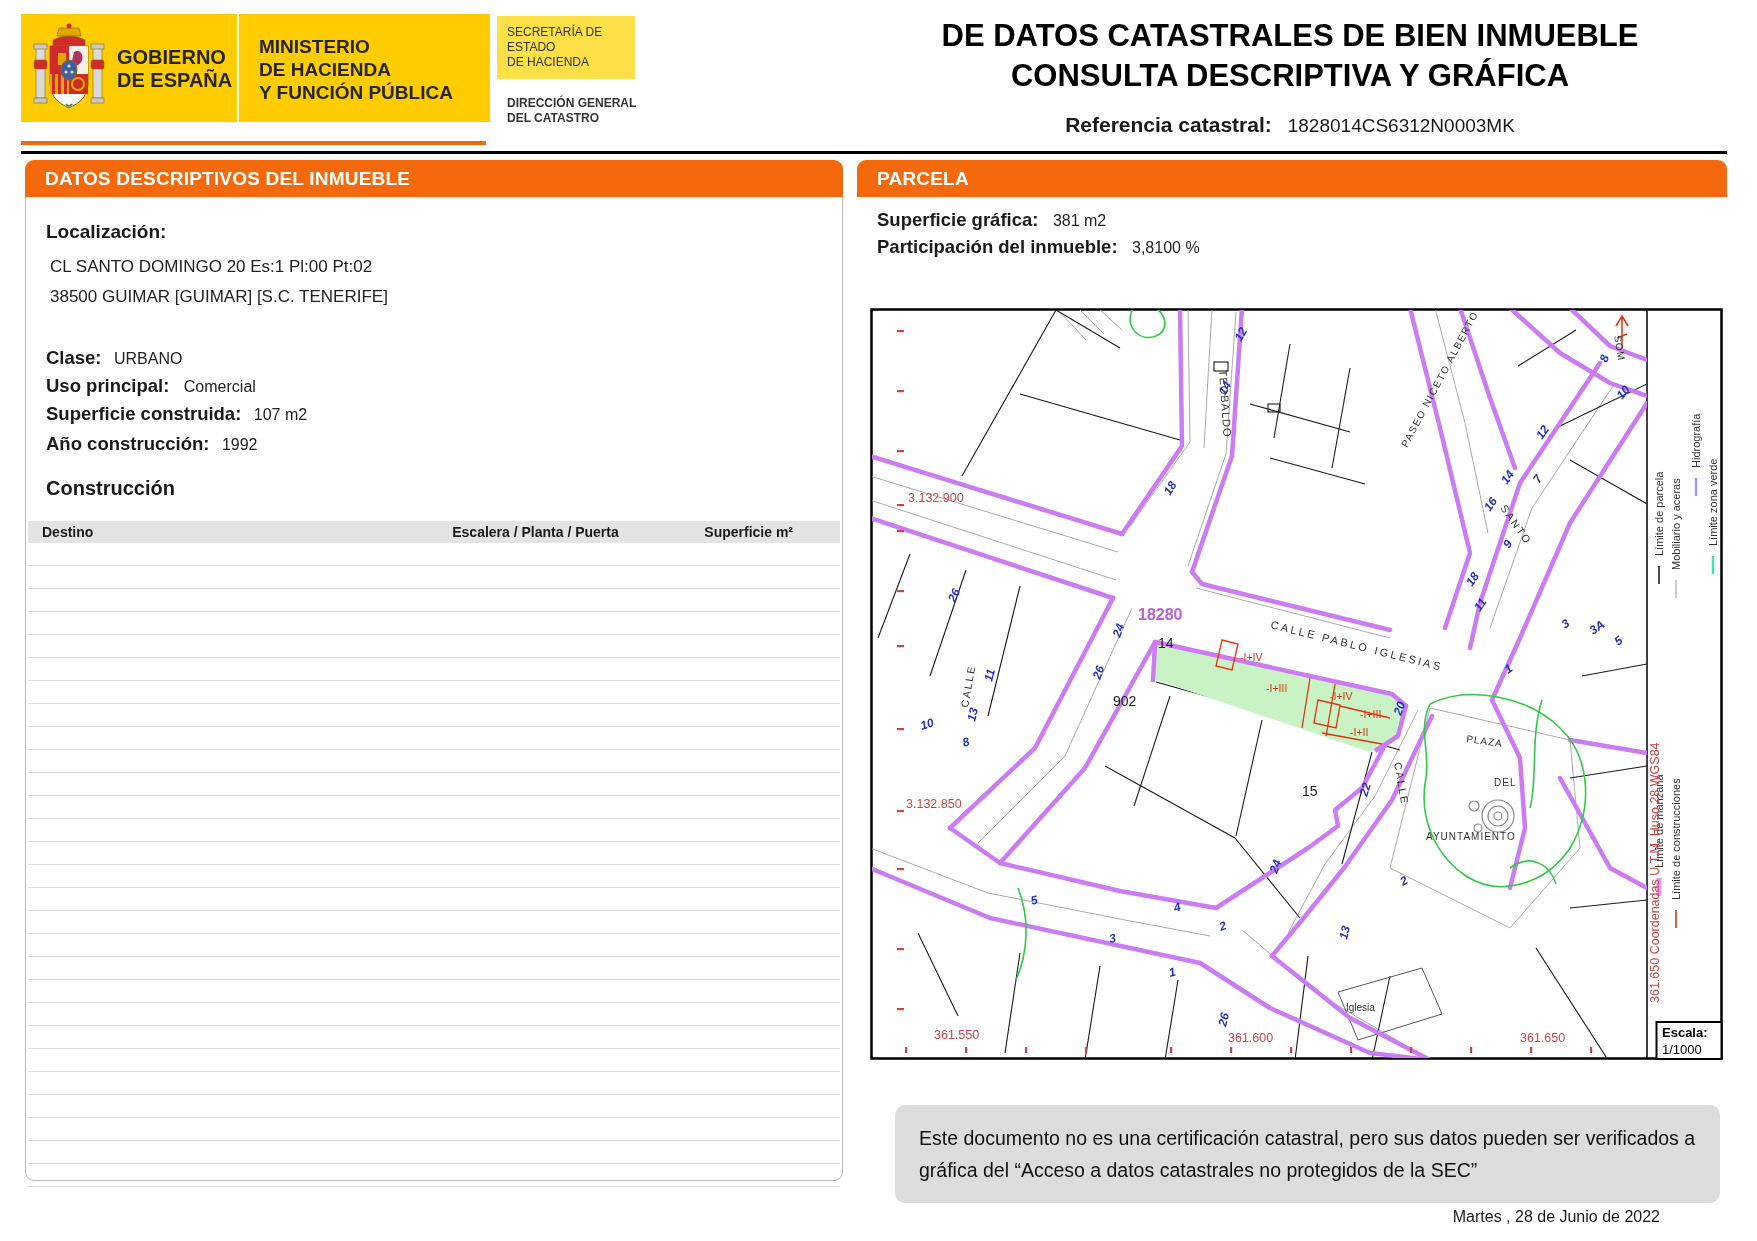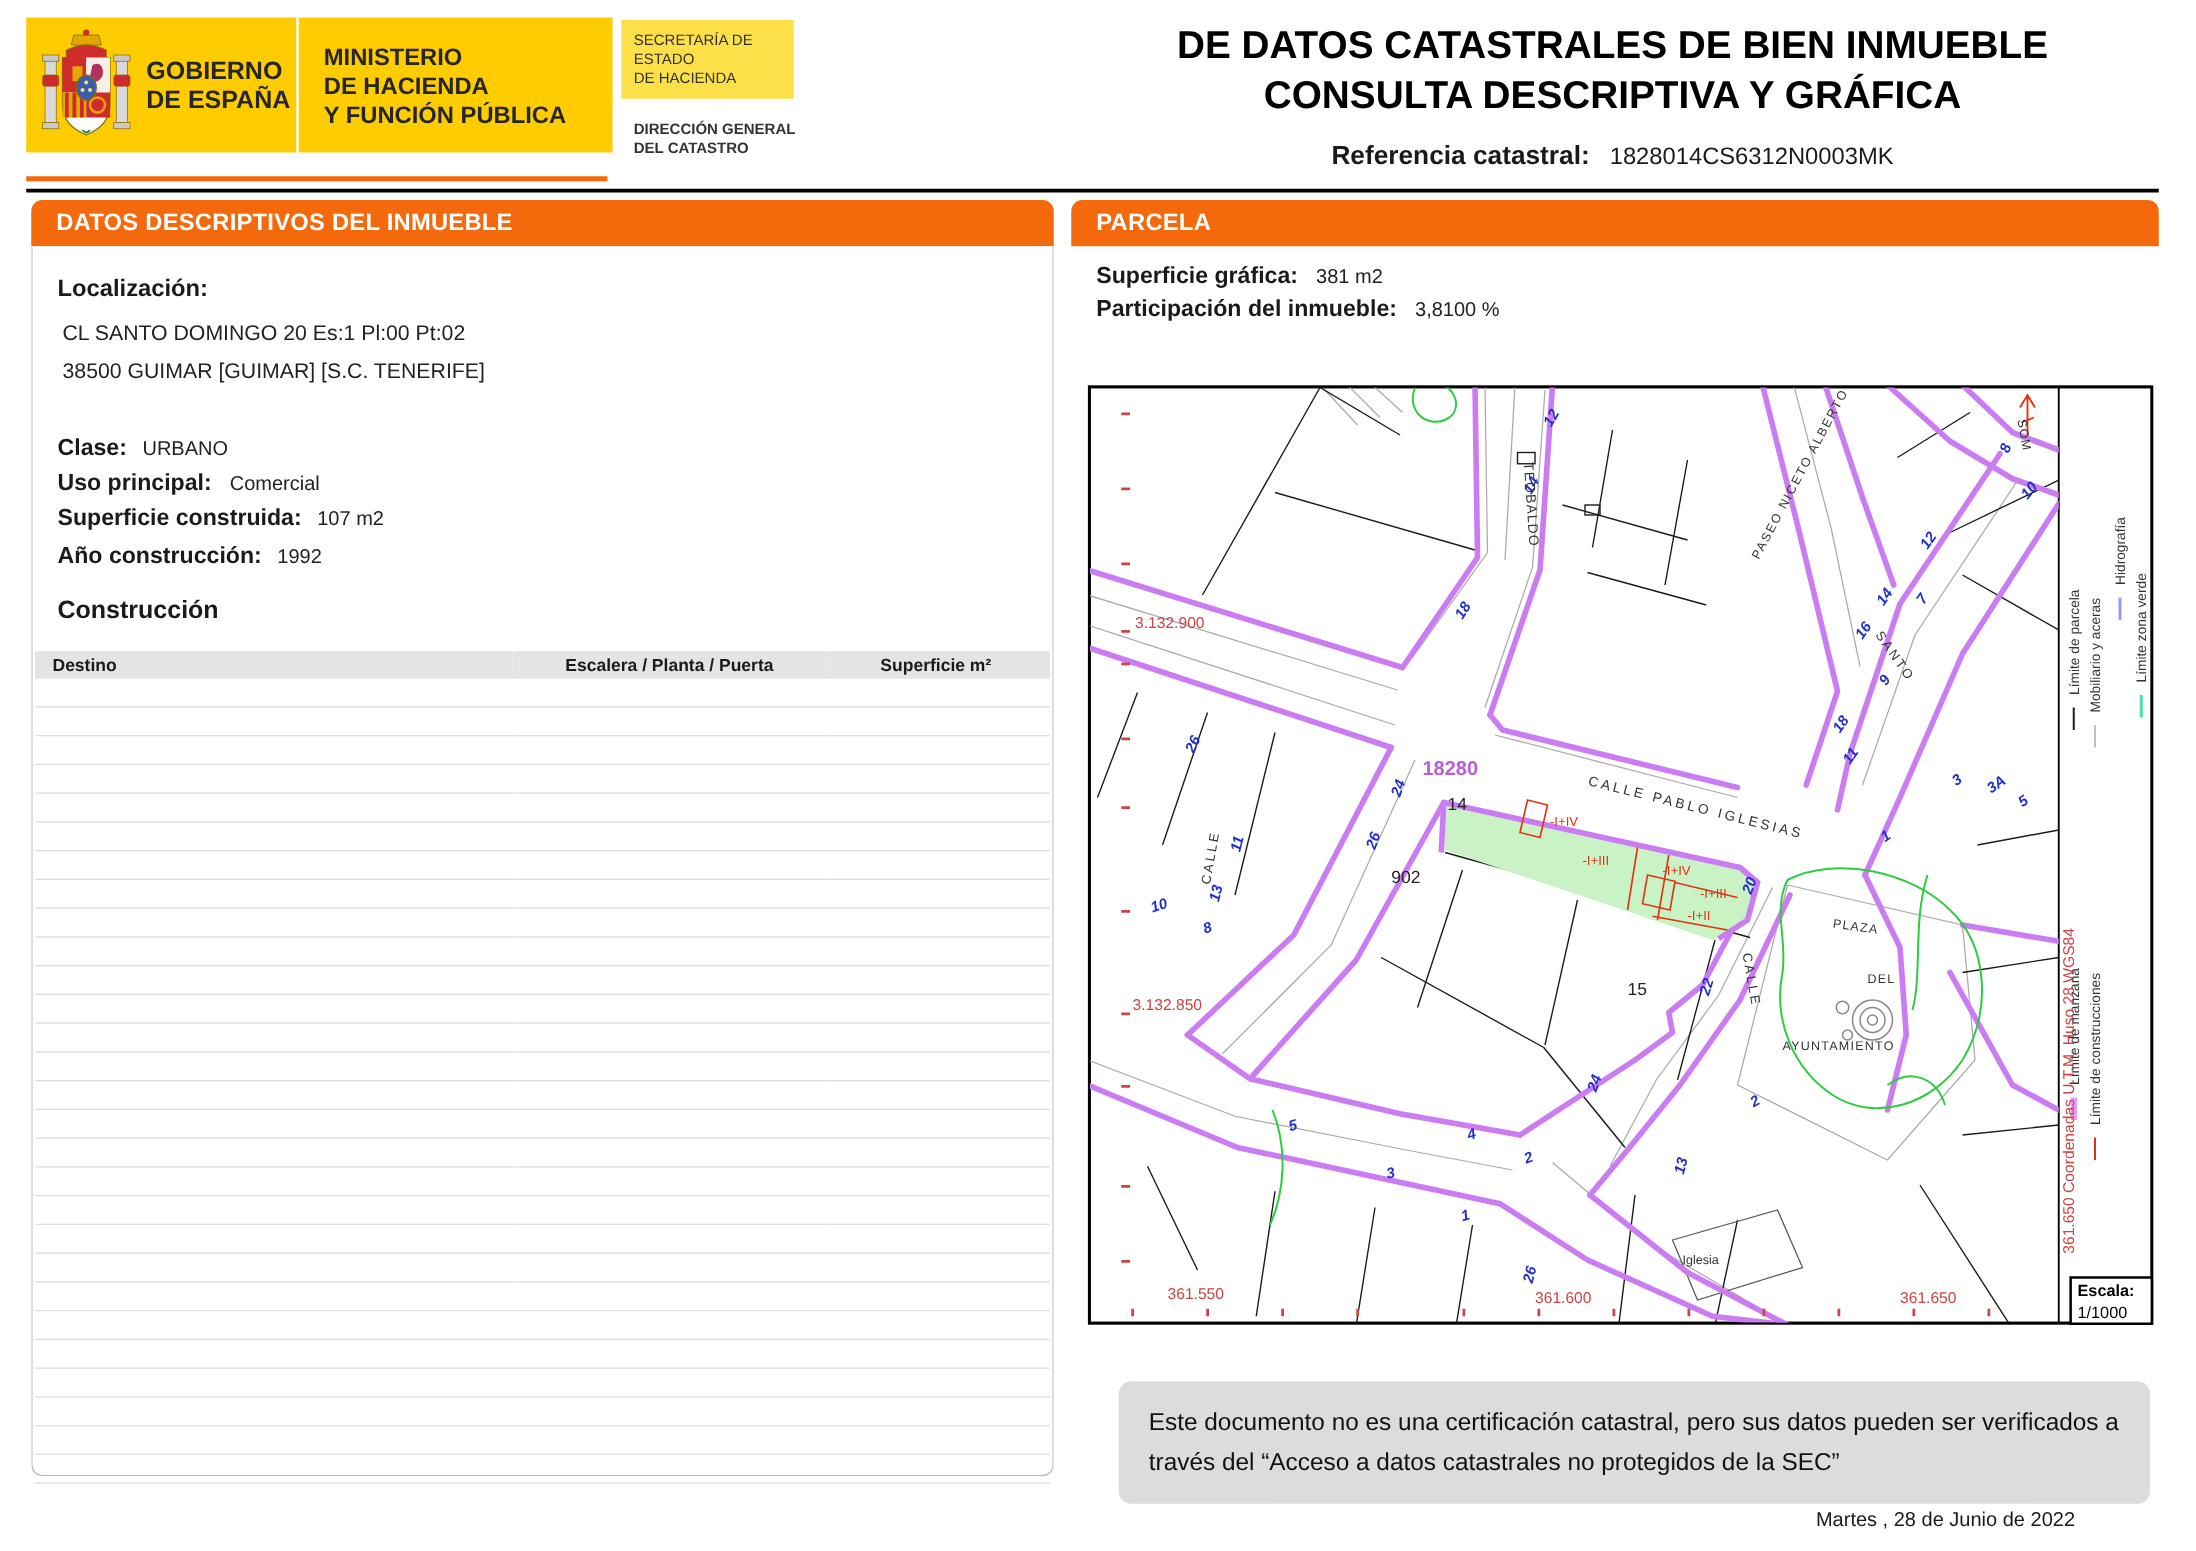--- a/index.html
+++ b/index.html
@@ -546,15 +546,15 @@
         </g>
 
     <g>
       <rect x="786.5" y="714" width="65" height="37" fill="#fff" stroke="#000" stroke-width="2"></rect>
       <text x="792" y="729" font-size="13" font-weight="bold" fill="#000">Escala:</text>
       <text x="792" y="746" font-size="13" fill="#000">1/1000</text>
     </g>
   </svg>
   </div>
 
-  <div class="abs disclaimer" style="left:38px;top:945px;width:777px;">Este documento no es una certificación catastral, pero sus datos pueden ser verificados a través del “Acceso a datos catastrales no protegidos de la SEC”</div>
+  <div class="abs disclaimer" style="left:38px;top:945px;width:777px;">Este documento no es una certificación catastral, pero sus datos pueden ser verificados a gráfica del “Acceso a datos catastrales no protegidos de la SEC”</div>
   <div class="abs date-line" style="left:60px;top:1048px;width:743px;">Martes , 28 de Junio de 2022</div>
 </div>
 
 </body></html>

